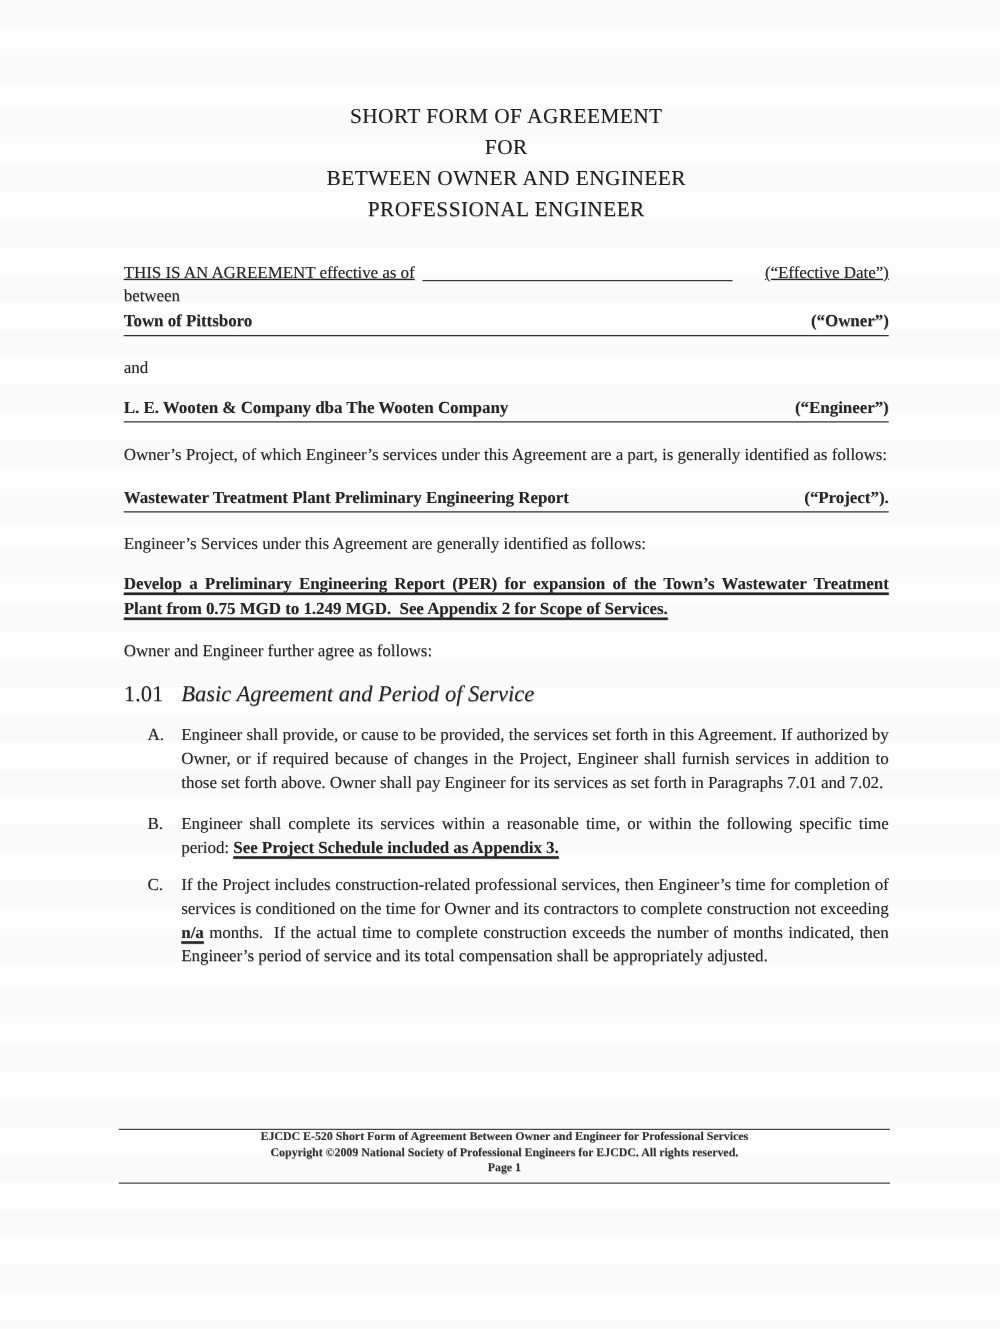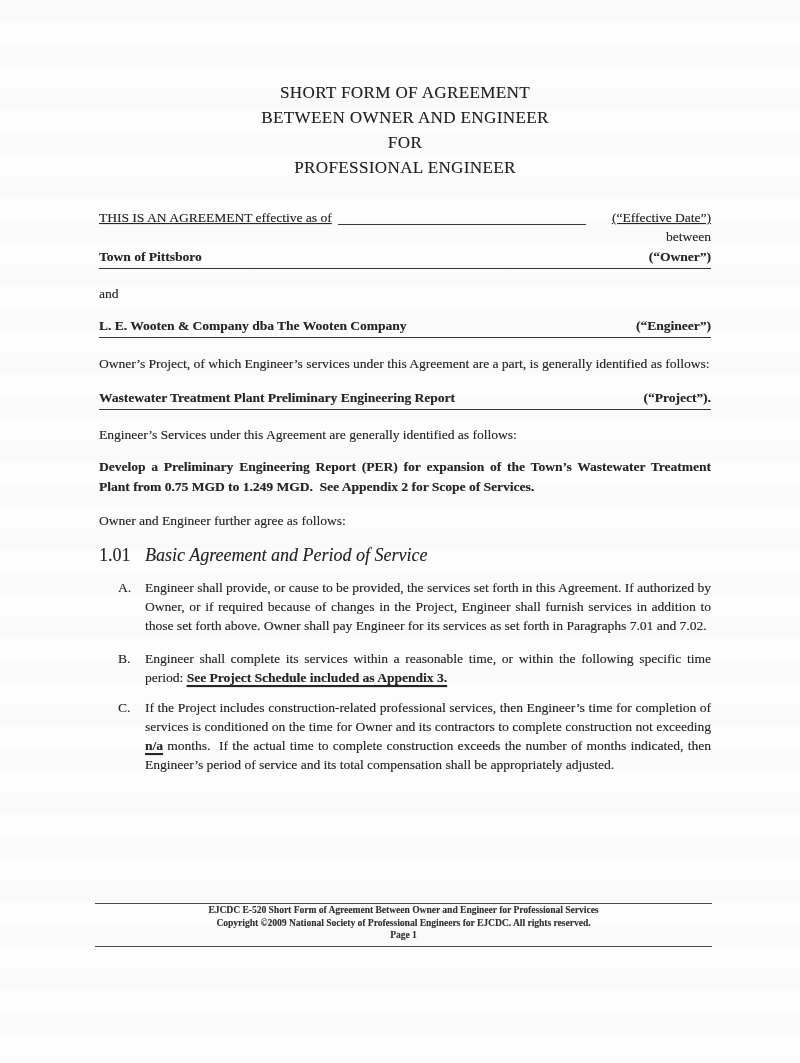--- a/index.html
+++ b/index.html
@@ -17,40 +17,41 @@
     background:
       repeating-linear-gradient(180deg, rgba(0,0,0,0.012) 0 22px, rgba(0,0,0,0) 22px 44px),
       #fdfdfd;
     text-shadow: 0.3px 0.3px 0.6px rgba(70,70,70,0.45);
     overflow: hidden;
   }
   .title { text-align: center; font-size: 17px; line-height: 25px; letter-spacing: 0.4px; color: #222; }
   .body-text { font-size: 13.5px; line-height: 19px; }
   .row-agreement { display: flex; align-items: flex-end; margin-top: 28px; font-size: 13.5px; line-height: 19px; text-decoration: underline; }
   .blank-line { flex: 1 1 auto; border-bottom: 1.5px solid #3a3a3a; margin: 0 26px 2px 6px; height: 12px; }
-  .between { font-size: 13.5px; line-height: 19px; text-align: right; }
+  .between { font-size: 13.5px; line-height: 19px; }
   .party-row {
     display: flex; justify-content: space-between; align-items: flex-end;
     border-bottom: 1.5px solid #333;
     padding-bottom: 2px;
     font-weight: bold; font-size: 13.5px; line-height: 18px;
   }
   .party-row .right-label { font-weight: bold; }
   .owner-row { margin-top: 2px; }
   .and-line { margin-top: 15px; }
   .engineer-row { margin-top: 14px; }
   .para { margin-top: 16px; text-align: justify; }
   .project-row { margin-top: 16px; }
   .services-intro { margin-top: 15px; }
   .services-desc {
     margin-top: 13px;
     font-weight: bold; font-size: 13.5px; line-height: 20px;
     text-align: justify;
   }
   .services-desc span {
+    text-decoration: underline;
     text-decoration-thickness: 1.5px;
     text-underline-offset: 3px;
     margin-top: 24px;
   }
   .agree-line { margin-top: 14px; }
   .section-head { margin-top: 16px; display: flex; font-size: 18px; line-height: 19px; }
   .section-num { width: 46px; flex: 0 0 auto; }
   .section-title { font-style: italic; }
   .list-item { position: relative; padding-left: 46px; text-align: justify; font-size: 13.5px; line-height: 19px; }
   .item-a { margin-top: 13px; }
@@ -74,22 +75,22 @@
     color: #333;
   }
 </style>
 </head>
 <body>
 
 <div class="page">
 
   <div class="title">
     <div>SHORT FORM OF AGREEMENT</div>
+    <div>FOR</div>
     <div>BETWEEN OWNER AND ENGINEER</div>
-    <div>FOR</div>
     <div>PROFESSIONAL ENGINEER</div>
   </div>
 
   <div class="row-agreement">
     <span>THIS IS AN AGREEMENT effective as of</span>
     <span class="blank-line"></span>
     <span>(“Effective Date”)</span>
   </div>
   <div class="between">between</div>
 

